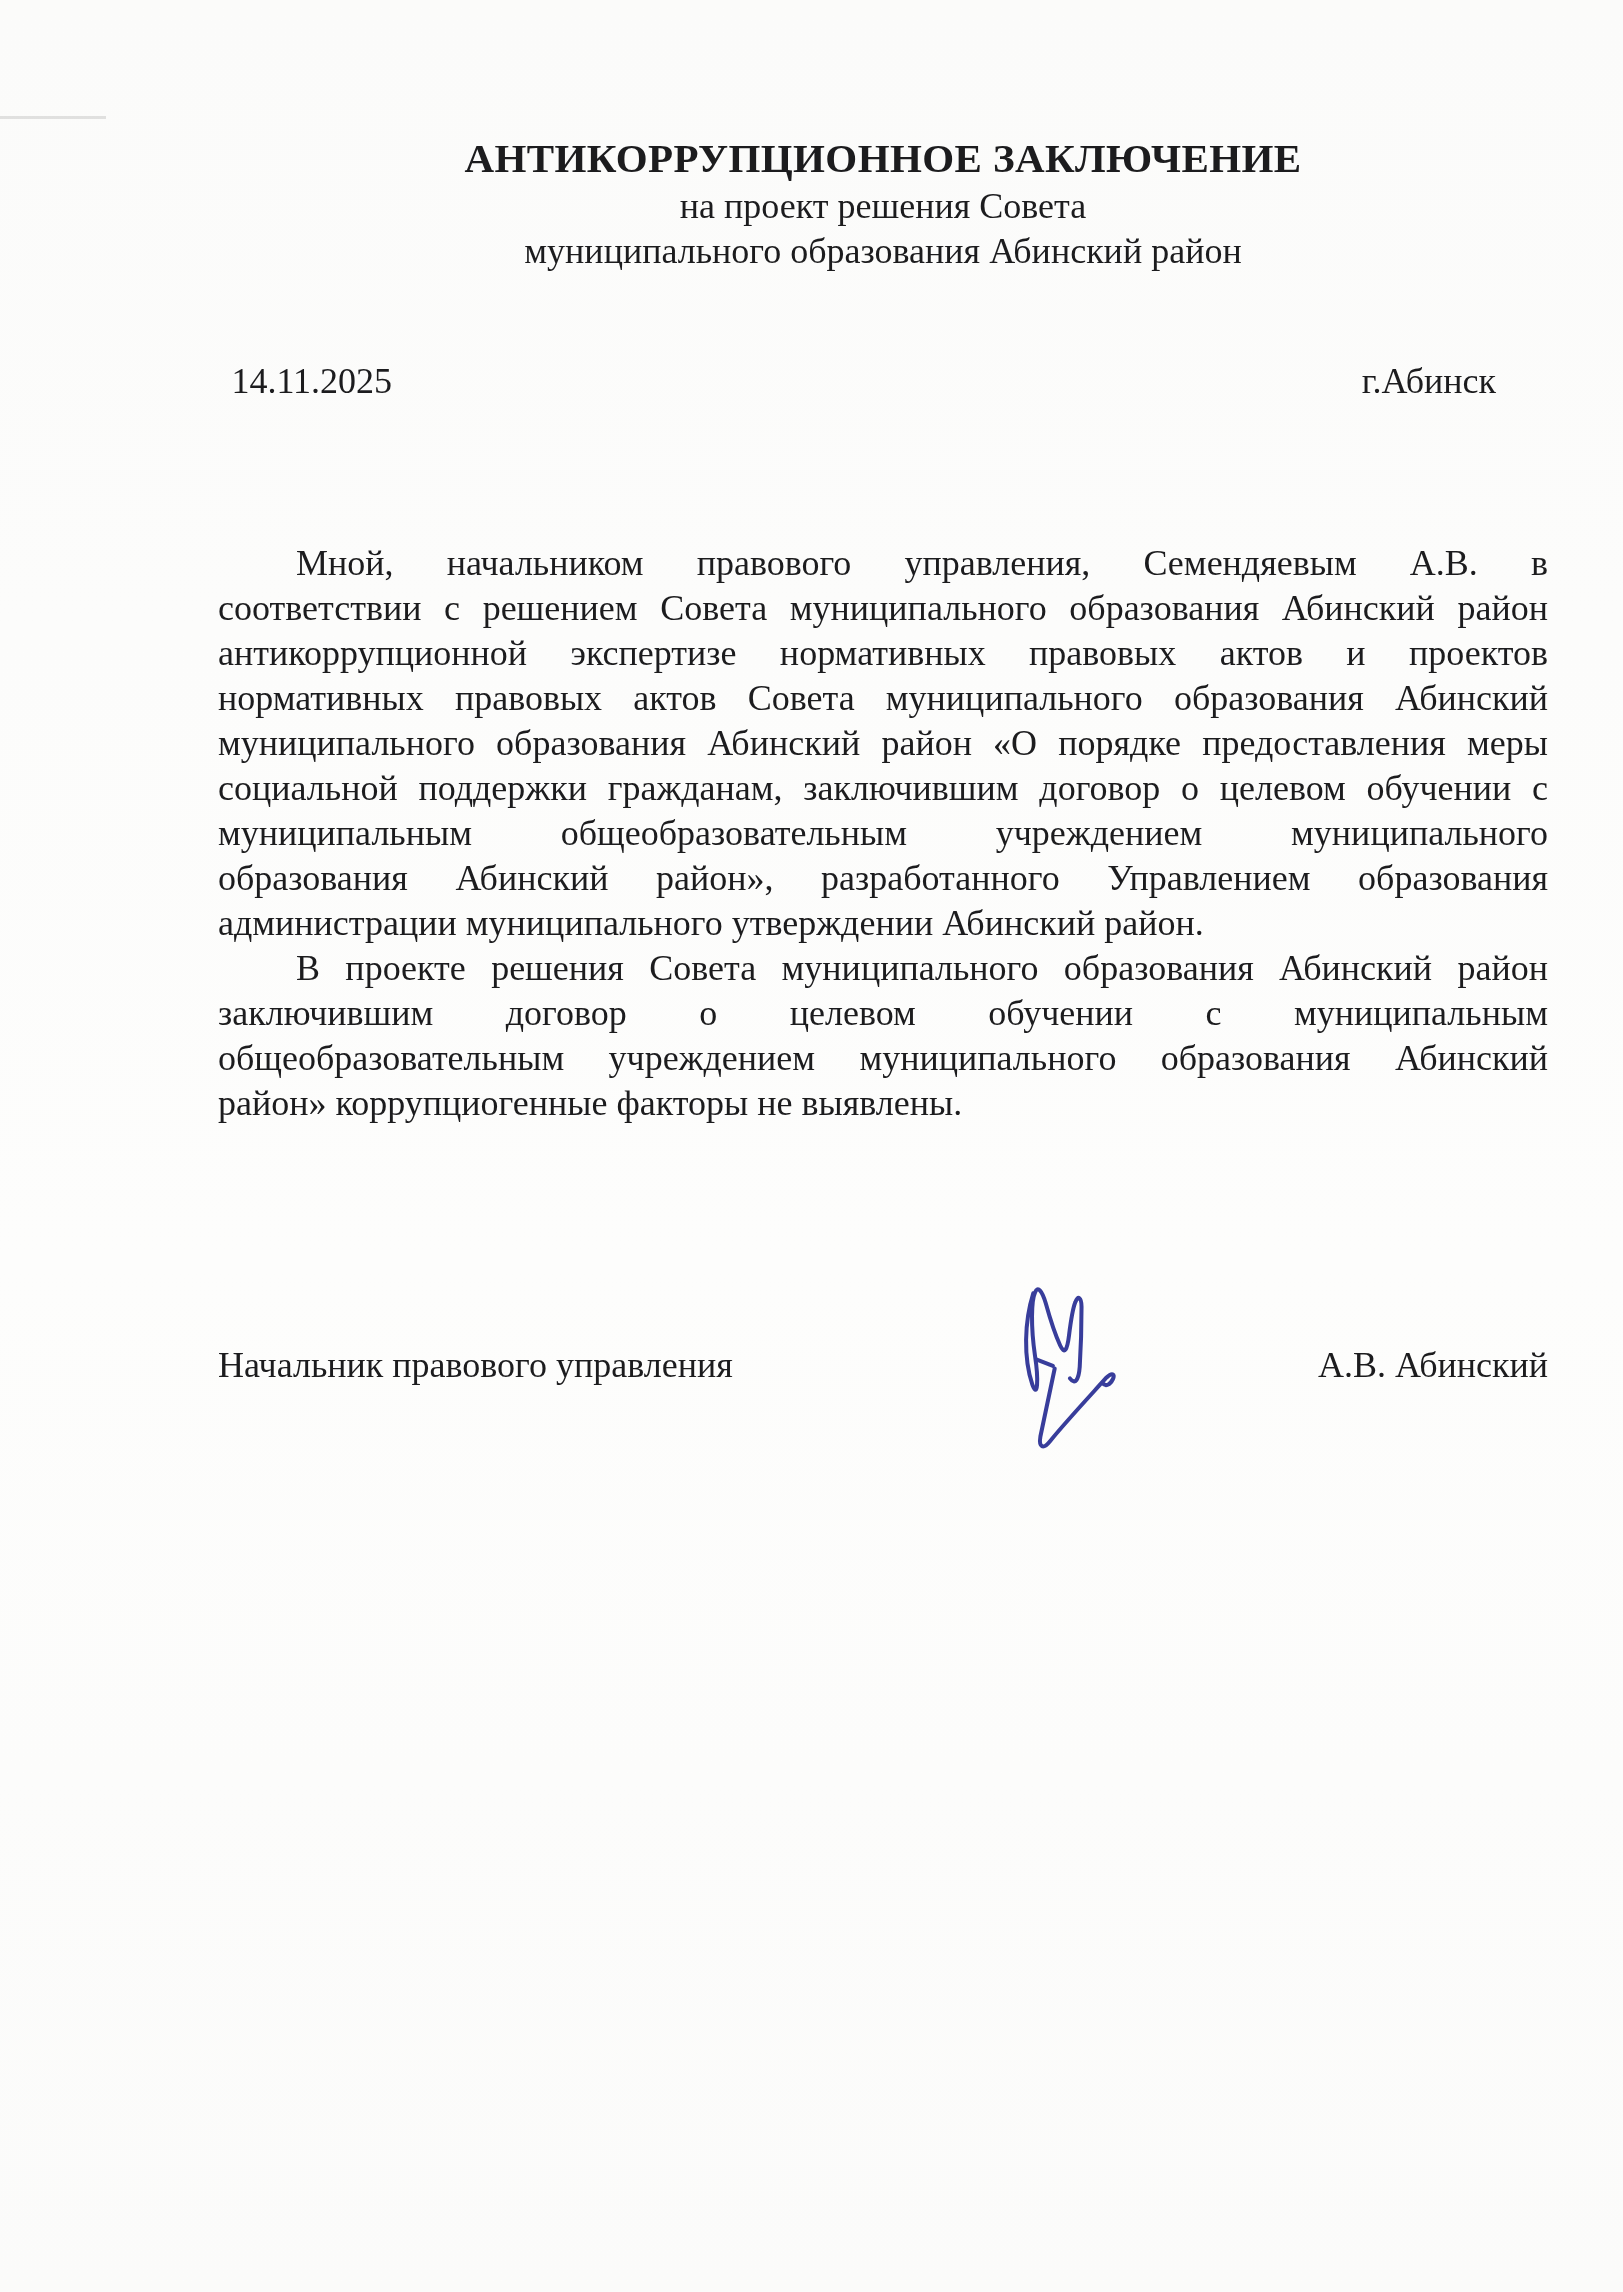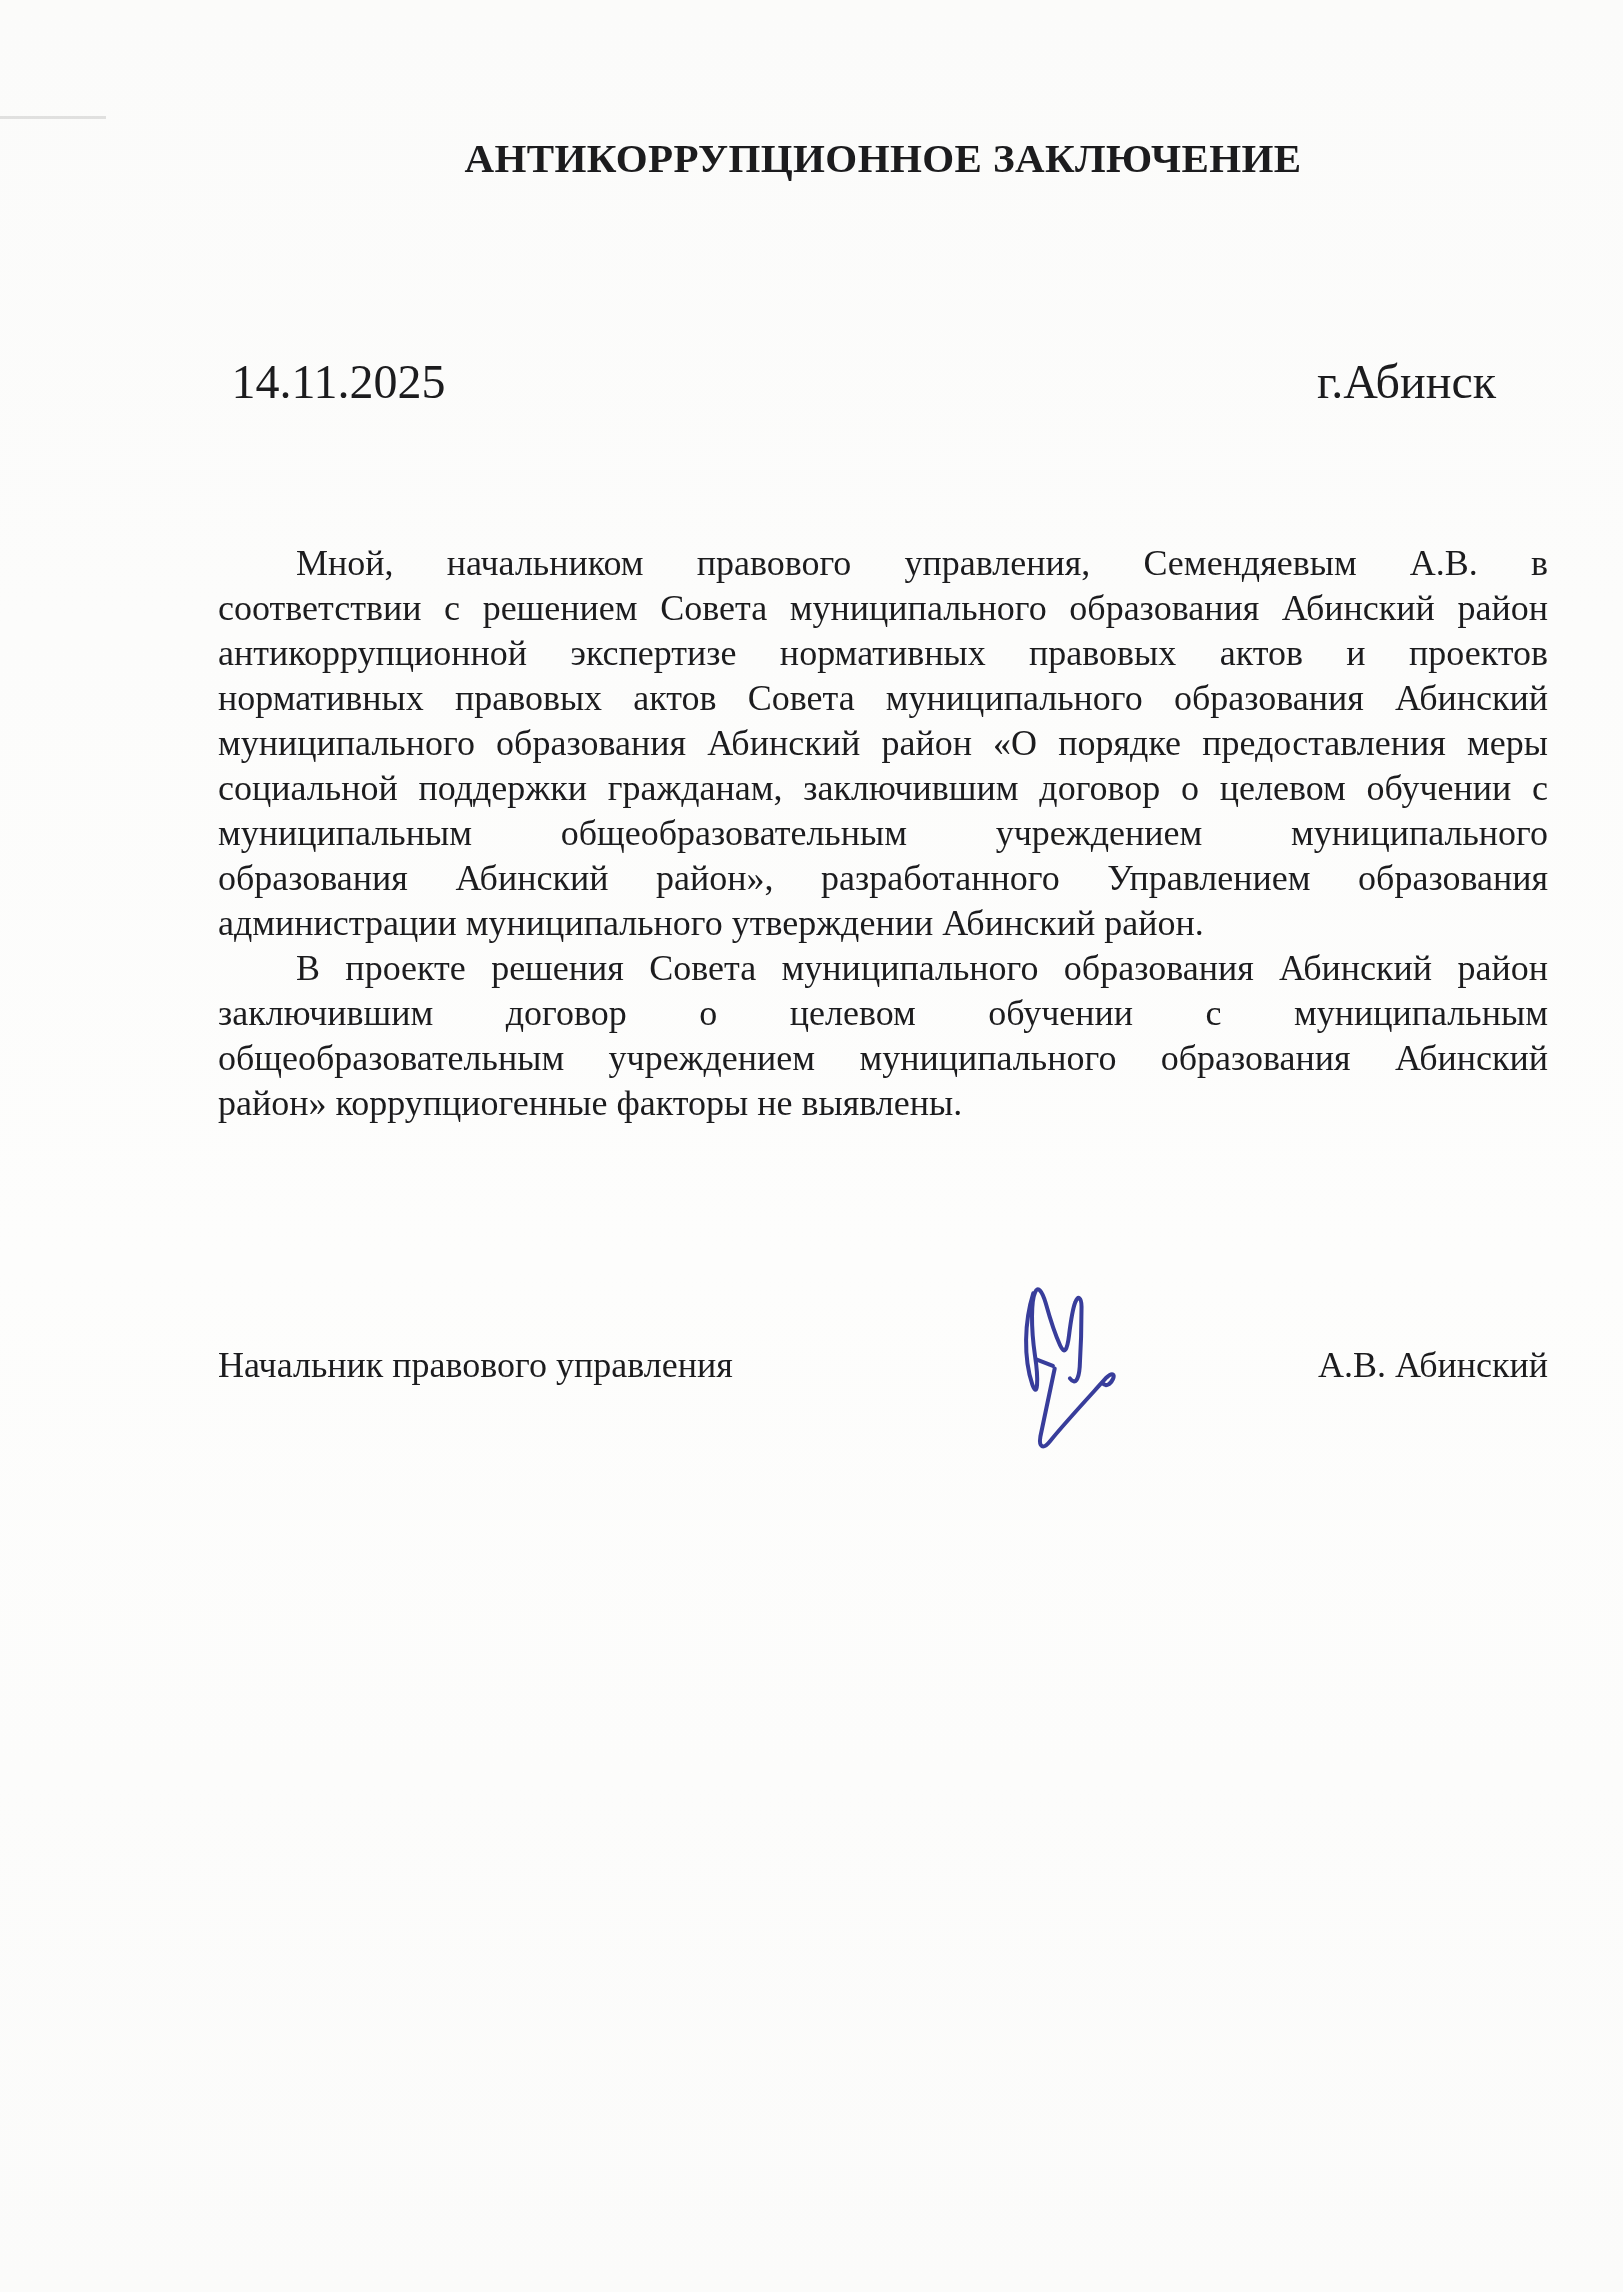--- a/index.html
+++ b/index.html
@@ -44,21 +44,21 @@
     text-align: center;
     font-size: 36px;
     line-height: 45px;
   }
   .dateline {
     position: absolute;
     left: 218px;
     top: 358px;
     width: 1330px;
     height: 47px;
-    font-size: 48px;
+    font-size: 36px;
     line-height: 47px;
     display: flex;
     justify-content: space-between;
   }
   .dateline .date { padding-left: 13.4px; }
   .dateline .place { padding-right: 52px; }
   .body-block {
     position: absolute;
     left: 218px;
     top: 541px;
@@ -97,20 +97,24 @@
 </style>
 </head>
 <body>
 
 <div class="page">
 
   <div class="scan-streak"></div>
 
   <div class="doc-title">АНТИКОРРУПЦИОННОЕ ЗАКЛЮЧЕНИЕ</div>
 
+  <div class="doc-subtitle">
+    <div>на проект решения Совета</div>
+    <div>муниципального образования Абинский район</div>
+  </div>
 
   <div class="dateline">
     <span class="date">14.11.2025</span>
     <span class="place">г.Абинск</span>
   </div>
 
   <div class="body-block">
     <div class="body-line indent">Мной, начальником правового управления, Семендяевым А.В. в</div>
     <div class="body-line">соответствии с решением Совета муниципального образования Абинский район</div>
     <div class="body-line">антикоррупционной экспертизе нормативных правовых актов и проектов</div>

